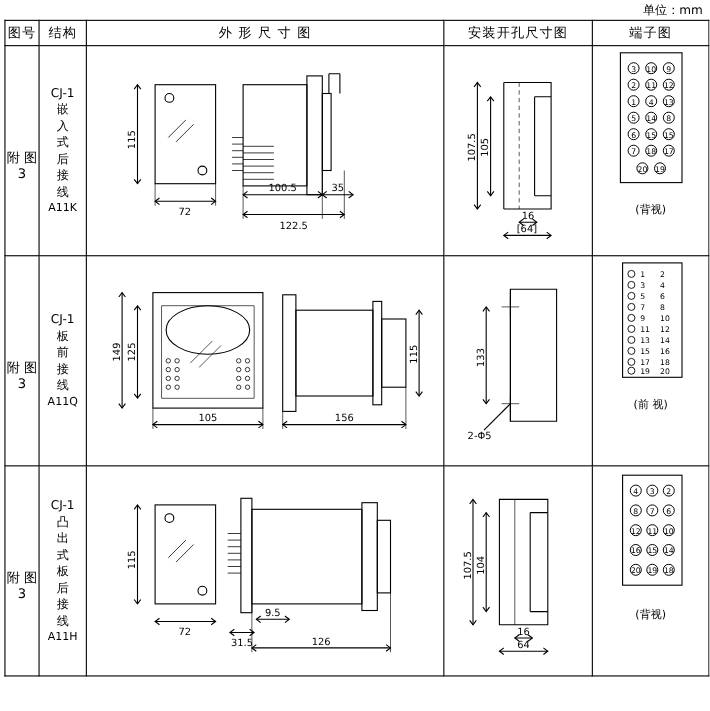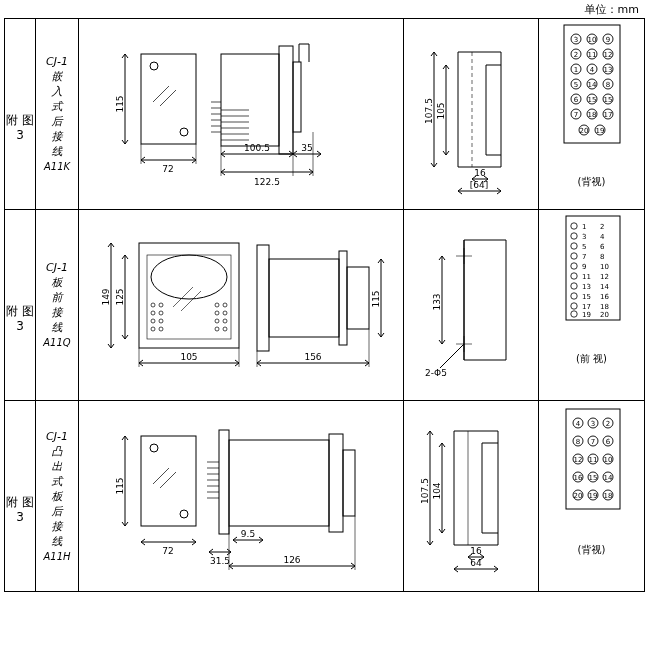--- a/index.html
+++ b/index.html
@@ -9,36 +9,43 @@
   table.main{position:absolute;left:4px;top:18px;width:637px;border-collapse:collapse;table-layout:fixed;}
   table.main td,table.main th{border:1px solid #000;padding:0;vertical-align:middle;text-align:center;font-weight:normal;}
   .hdr{height:22px;font-size:12px;letter-spacing:1px;}
   .col1{width:30px;}
   .col2{width:42px;}
   .col3{width:324px;}
   .col4{width:134px;}
   .col5{width:105px;}
   .rowcell{height:190px;position:relative;}
   .vtext{font-size:12px;line-height:15px;margin-top:28px;}
-  .structcell{font-size:11px;line-height:15px;font-style:italic;}
+  .structcell{font-size:11px;line-height:15px;}
   .structcell .code{font-size:10px;}
   .cellbox{position:relative;width:100%;height:100%;}
   svg{display:block;margin:0 auto;}
-  .cap{font-size:10px;text-align:center;margin-top:16px;}
+  .cap{font-size:10px;text-align:center;margin-top:2px;}
   text{font-family:"DejaVu Sans","Liberation Sans",sans-serif;}
 </style>
 </head>
 <body>
 
 <div id="page">
 
   <div class="unit">单位：mm</div>
 
   <table class="main">
     <tbody>
+        <tr>
+      <th class="col1 hdr">图号</th>
+      <th class="col2 hdr">结构</th>
+      <th class="col3 hdr">外 形 尺 寸 图</th>
+      <th class="col4 hdr">安装开孔尺寸图</th>
+      <th class="col5 hdr">端子图</th>
+    </tr>
 
     <tr>
       <td class="col1 rowcell">
         <div class="vtext">附 图 3</div>
       </td>
       <td class="col2 rowcell structcell">
         <div>CJ-1</div>
         <div>嵌</div>
         <div>入</div>
         <div>式</div>

